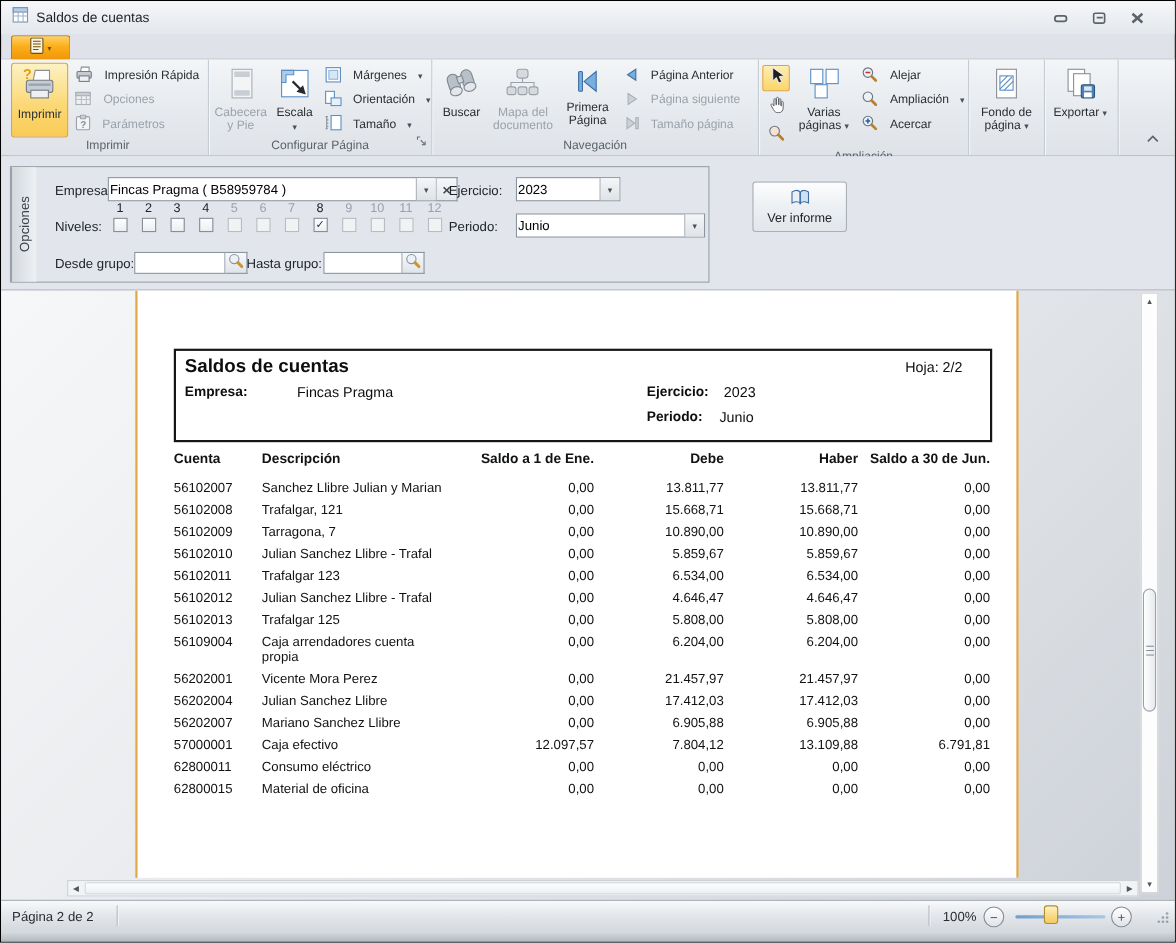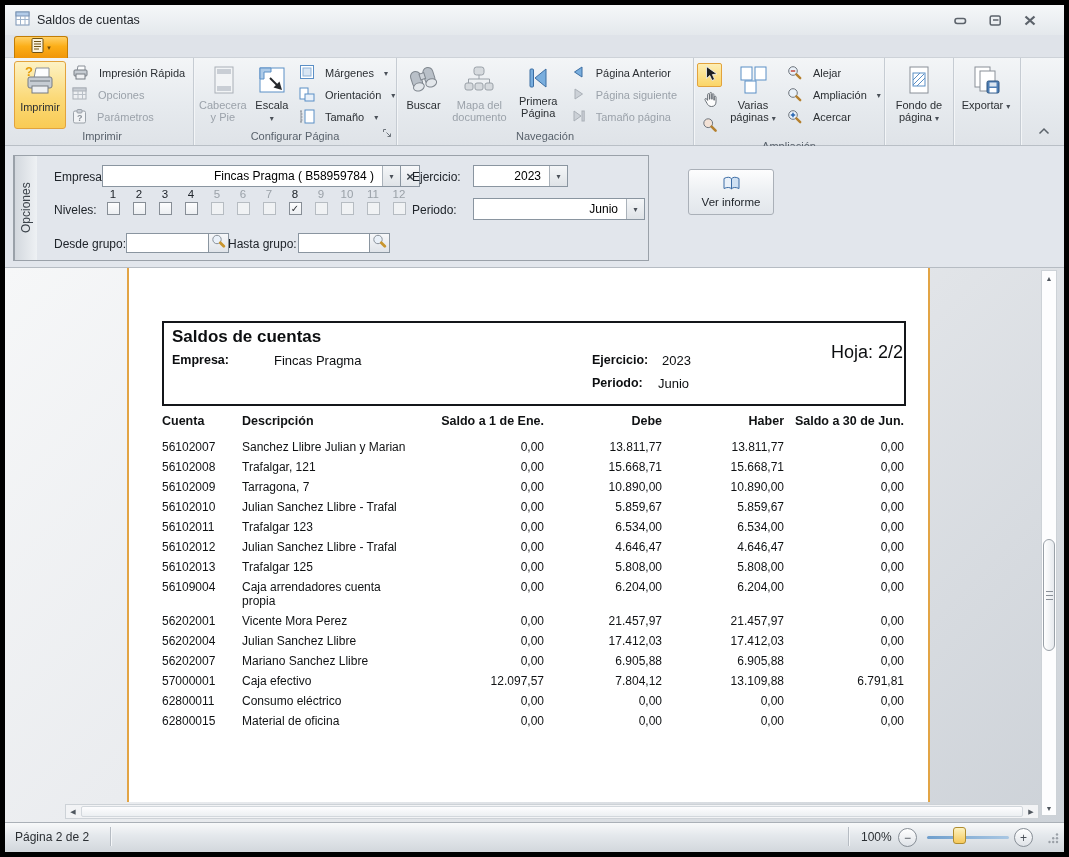--- a/index.html
+++ b/index.html
@@ -1,16 +1,16 @@
 <!DOCTYPE html>
 <html><head>
 <meta charset="utf-8">
 <style>
   html,body{margin:0;padding:0;background:#aab0b7;}
-  .window{position:relative;width:1069px;height:857px;background:#dfe3e9;border:5px solid #000000;
+  .window{position:relative;width:1069px;height:857px;background:#dfe3e9;border:1px solid #000000;
     box-sizing:border-box;font-family:"Liberation Sans","DejaVu Sans",sans-serif;color:#2b2f33;overflow:hidden;}
   
   .titlebar{position:absolute;top:0;left:0;right:0;height:30px;display:flex;align-items:center;
     padding:0 10px;background:linear-gradient(#f5f7f9,#e4e8ec);}
   .tb-title{margin-left:7px;font-size:12.5px;color:#1f2328;}
   .tb-controls{margin-left:auto;display:flex;gap:19px;padding-right:16px;align-items:center;}
   .tb-btn{width:16px;height:13px;display:flex;align-items:center;justify-content:center;}
   
   .tabrow{position:absolute;top:30px;left:0;right:0;height:22px;}
   .app-btn{position:absolute;left:9px;top:1px;width:52px;height:21px;border-radius:3px 3px 0 0;
@@ -39,21 +39,21 @@
   .chevron-up{position:absolute;right:14px;bottom:6px;}
   .launcher{position:absolute;right:3px;bottom:2px;}
   
   .options-region{position:absolute;top:141px;left:0;right:0;height:121px;background:#e2e6ec;}
   .opt-box{position:absolute;left:8px;top:9px;width:634px;height:104px;border:1px solid #9aa1a9;}
   .opt-tab{position:absolute;left:0;top:0;bottom:0;width:22px;background:linear-gradient(90deg,#eef1f4,#d3d8de);
     border-right:1px solid #9aa1a9;writing-mode:vertical-rl;transform:rotate(180deg);
     display:flex;align-items:center;justify-content:center;font-size:12px;color:#3c434b;}
   .opt-label{position:absolute;font-size:12px;color:#20252b;}
   .combo{position:absolute;display:flex;background:#fff;border:1px solid #8a95a0;height:22px;box-sizing:border-box;}
-  .combo input{flex:1;border:none;outline:none;font:12px "Liberation Sans",sans-serif;padding:0 8px;min-width:0;background:transparent;text-align:right;}
+  .combo input{flex:1;border:none;outline:none;font:12px "Liberation Sans",sans-serif;padding:0 1px;min-width:0;background:transparent;}
   .dd-btn{width:17px;display:flex;align-items:center;justify-content:center;
     background:linear-gradient(#f4f6f8,#dfe3e7);border-left:1px solid #aab2ba;font-size:8px;color:#4a5058;}
   .clear-btn{position:absolute;width:19px;height:22px;border:1px solid #8a95a0;border-left:none;background:linear-gradient(#f7f8fa,#e3e7eb);
     display:flex;align-items:center;justify-content:center;font-size:13px;font-weight:bold;color:#3c434b;box-sizing:border-box;}
   .niveles-grid{position:absolute;display:flex;}
   .nivel{width:26px;display:flex;flex-direction:column;align-items:center;gap:2px;}
   .nv-num{font-size:11.5px;color:#20252b;}
   .nivel.off .nv-num{color:#9aa1a8;}
   .nv-box{width:13px;height:13px;border:1px solid #878e96;background:linear-gradient(#fdfdfe,#eceff2);
     font-size:10px;line-height:11px;text-align:center;color:#2b2f33;box-sizing:border-box;}
@@ -65,21 +65,21 @@
   .ver-informe{position:absolute;left:683px;top:23px;width:84px;height:44px;border:1px solid #aab0b8;border-radius:3px;
     background:linear-gradient(#fdfdfe,#eef1f4 45%,#e2e6eb);display:flex;flex-direction:column;align-items:center;
     justify-content:center;gap:3px;font-size:11.5px;color:#20252b;}
   
   .preview{position:absolute;top:262px;left:0;right:0;height:555px;border-top:1px solid #b6bcc3;box-sizing:border-box;
     background:linear-gradient(135deg,#f6f7f8 0%,#eaecef 40%,#cdd2d8 100%);overflow:hidden;}
   .page{position:absolute;left:122px;top:0;width:803px;height:534px;background:#fff;
     border-left:2px solid #e2a445;border-right:2px solid #e2a445;box-sizing:border-box;overflow:hidden;}
   .rpt-box{position:absolute;left:33px;top:53px;width:744px;height:85px;border:2px solid #14161a;box-sizing:border-box;color:#0c0e10;}
   .rpt-title{position:absolute;left:8px;top:4px;font-size:17px;font-weight:bold;}
-  .rpt-sheet{position:absolute;right:1px;top:7px;font-size:18px;margin-top:12px;}
+  .rpt-sheet{position:absolute;right:25px;top:7px;font-size:13px;}
   .rpt-lbl{position:absolute;font-size:12.5px;font-weight:bold;}
   .rpt-val{position:absolute;font-size:13px;}
   .rpt-table{position:absolute;left:33px;top:146px;width:742px;border-collapse:collapse;table-layout:fixed;color:#101214;}
   .rpt-table th{font-size:12.5px;font-weight:bold;padding:0 0 9px;text-align:left;}
   .rpt-table th.num,.rpt-table td.num{text-align:right;}
   .rpt-table td{font-size:12px;line-height:14px;padding:3px 0;vertical-align:top;}
   
   .vscroll{position:absolute;left:1036px;top:2px;width:16px;height:546px;background:#fdfdfe;border:1px solid #cdd2d7;box-sizing:border-box;}
   .vs-arrow{position:absolute;left:0;right:0;height:14px;display:flex;align-items:center;justify-content:center;font-size:7px;color:#4f565e;}
   .vs-thumb{position:absolute;left:1px;top:268px;width:12px;height:112px;background:linear-gradient(90deg,#ffffff,#e7eaee);

